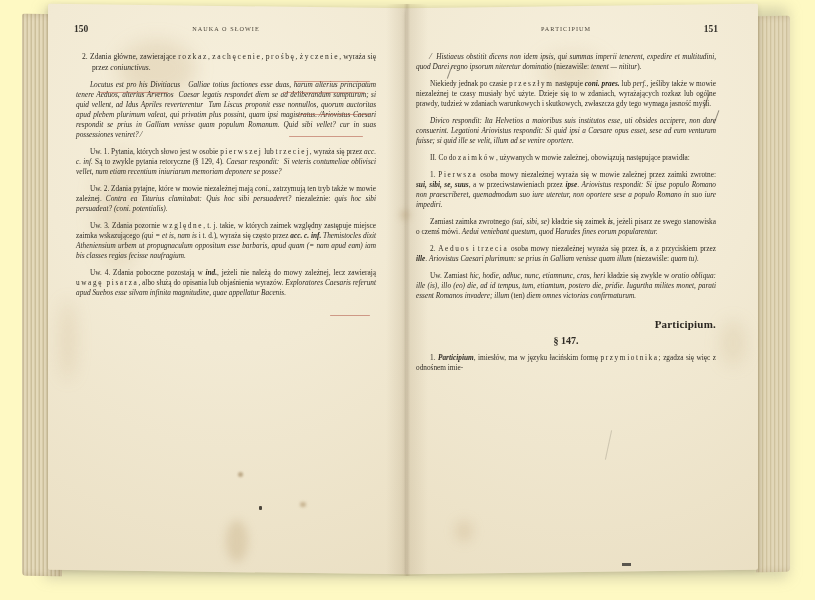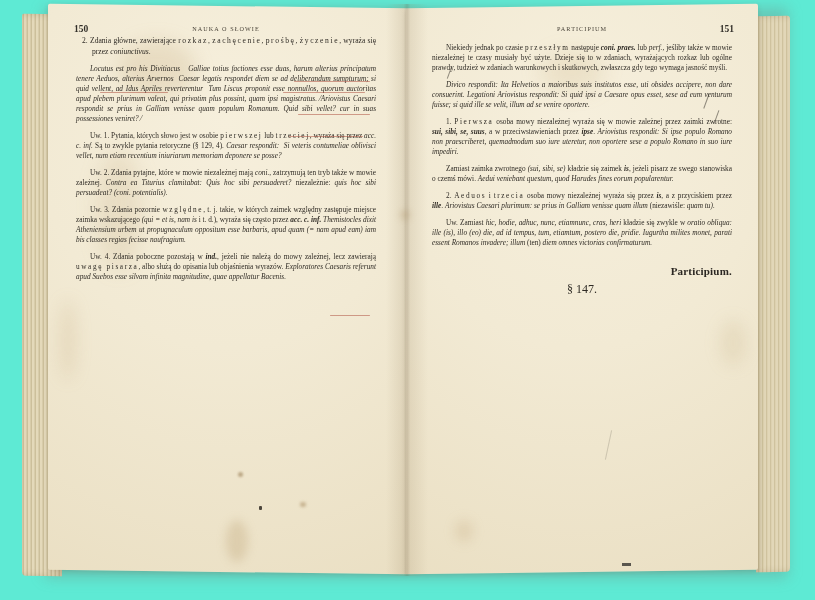--- a/index.html
+++ b/index.html
@@ -11,21 +11,21 @@
     width: 815px;
     height: 600px;
     overflow: hidden;
     font-family: "Liberation Serif", serif;
   }
 
   #scene {
     position: relative;
     width: 815px;
     height: 600px;
-    background: #5eead4;
+    background: #fef9c3;
   }
 
   
   .book-shadow {
     position: absolute;
     left: 44px;
     top: 8px;
     width: 744px;
     height: 570px;
     background: rgba(120,118,112,0.30);
@@ -110,21 +110,21 @@
     border-radius: 50%;
     pointer-events: none;
   }
 
   
   .page {
     position: absolute;
     color: #2b2722;
   }
   .page.left  { left: 76px;  top: 22px; width: 300px; }
-  .page.right { left: 432px; top: 22px; width: 300px; }
+  .page.right { left: 416px; top: 22px; width: 300px; }
 
   .running-head {
     font-size: 6.2px;
     letter-spacing: 1.05px;
     text-align: center;
     color: #4a443a;
     height: 14px;
     line-height: 14px;
     position: relative;
   }
@@ -132,21 +132,21 @@
     position: absolute;
     top: 0;
     font-size: 9.5px;
     font-weight: bold;
     color: #33302a;
     line-height: 14px;
   }
   .folio.lf { left: -2px; }
   .folio.rf { right: -2px; }
 
-  .body { margin-top: 0; }
+  .body { margin-top: 16px; }
 
   p.item {
     margin: 0 0 3.5px 0;
     font-size: 7.6px;
     line-height: 10.6px;
     text-align: justify;
     text-indent: -10px;
     padding-left: 16px;
     color: #2e2a24;
   }
@@ -190,22 +190,23 @@
     margin: 17px 0 0 0;
     text-align: right;
     font-size: 11px;
     font-weight: bold;
     color: #2b2722;
     letter-spacing: 0.2px;
   }
   .sec-num {
     margin: 5px 0 7px 0;
     text-align: center;
-    font-size: 12px;
+    font-size: 10px;
     color: #2e2a24;
+    font-weight: bold;
   }
 </style>
 </head>
 <body>
 
 <div id="scene">
 
   <div class="book-shadow"></div>
   <div class="edge-stack-left"></div>
   <div class="edge-stack-right"></div>
@@ -267,49 +268,58 @@
   <div class="ul-red" style="left:298px; top:114px; width:72px;"></div>
   <div class="ul-red" style="left:289px; top:136px; width:74px;"></div>
   <div class="ul-red" style="left:330px; top:315px; width:40px;"></div>
 
   <div class="page right">
     <div class="running-head">PARTICIPIUM</div>
     <div class="folio rf">151</div>
 
     <div class="body">
 
+      <p class="para">
+        <span class="ital">⁄&nbsp; Histiaeus obstitit dicens non idem ipsis, qui summas imperii tenerent, expedire et multitudini, quod Darei regno ipsorum niteretur dominatio</span> (niezawiśle: <span class="ital">tenent&nbsp;—&nbsp;nititur</span>).
+      </p>
 
       <p class="para gap">
         Niekiedy jednak po czasie <span class="sp">przeszłym</span> następuje <span class="bi">coni. praes.</span> lub <span class="ital">perf.</span>, jeśliby także w mowie niezależnej te czasy musiały być użyte. Dzieje się to w zdaniach, wyrażających rozkaz lub ogólne prawdy, tudzież w zdaniach warunkowych i skutkowych, zwłaszcza gdy tego wymaga jasność myśli.
       </p>
 
       <p class="para gap ital">
         Divico respondit: Ita Helvetios a maioribus suis institutos esse, uti obsides accipere, non dare consuerint. Legationi Ariovistus respondit: Si quid ipsi a Caesare opus esset, sese ad eum venturum fuisse; si quid ille se velit, illum ad se venire oportere.
       </p>
 
+      <p class="para gap">
+        II. Co do <span class="sp">zaimków</span>, używanych w mowie zależnej, obowiązują następujące prawidła:
+      </p>
 
       <p class="para gap">
         1. <span class="sp">Pierwsza</span> osoba mowy niezależnej wyraża się w mowie zależnej przez zaimki zwrotne: <span class="bi">sui, sibi, se, suus</span>, a w przeciwstawieniach przez <span class="bi">ipse</span>. <span class="ital">Ariovistus respondit: Si ipse populo Romano non praescriberet, quemadmodum suo iure uteretur, non oportere sese a populo Romano in suo iure impediri.</span>
       </p>
 
       <p class="para gap">
         Zamiast zaimka zwrotnego <span class="ital">(sui, sibi, se)</span> kładzie się zaimek <span class="bi">is</span>, jeżeli pisarz ze swego stanowiska o czemś mówi. <span class="ital">Aedui veniebant questum, quod Harudes fines eorum popularentur.</span>
       </p>
 
       <p class="para gap">
         2. <span class="sp">Aeduos</span> i <span class="sp">trzecia</span> osoba mowy niezależnej wyraża się przez <span class="bi">is</span>, a z przyciskiem przez <span class="bi">ille</span>. <span class="ital">Ariovistus Caesari plurimum: se prius in Galliam venisse quam illum</span> (niezawiśle: <span class="ital">quam tu).</span>
       </p>
 
       <p class="para gap">
         Uw. Zamiast <span class="ital">hic, hodie, adhuc, nunc, etiamnunc, cras, heri</span> kładzie się zwykle w <span class="ital">oratio obliqua: ille (is), illo (eo) die, ad id tempus, tum, etiamtum, postero die, pridie. Iugurtha milites monet, parati essent Romanos invadere; illum</span> (ten) <span class="ital">diem omnes victorias confirmaturum.</span>
       </p>
 
       <h2 class="sec-title">Participium.</h2>
       <div class="sec-num">§ 147.</div>
 
+      <p class="para">
+        1. <span class="bi">Participium</span>, imiesłów, ma w języku łacińskim formę <span class="sp">przymiotnika</span>; zgadza się więc z odnośnem imie-
+      </p>
 
     </div>
   </div>
 
   <div class="slash" style="left:449px; top:66px; height:13px; transform:rotate(20deg);"></div>
   <div class="slash" style="left:706px; top:93px; height:16px; transform:rotate(20deg);"></div>
   <div class="slash" style="left:716px; top:110px; height:14px; transform:rotate(20deg);"></div>
   <div class="slash" style="left:608px; top:430px; height:30px; transform:rotate(12deg); opacity:0.35;"></div>
 
   <div class="dash-mark" style="left:622px; top:563px;"></div>

